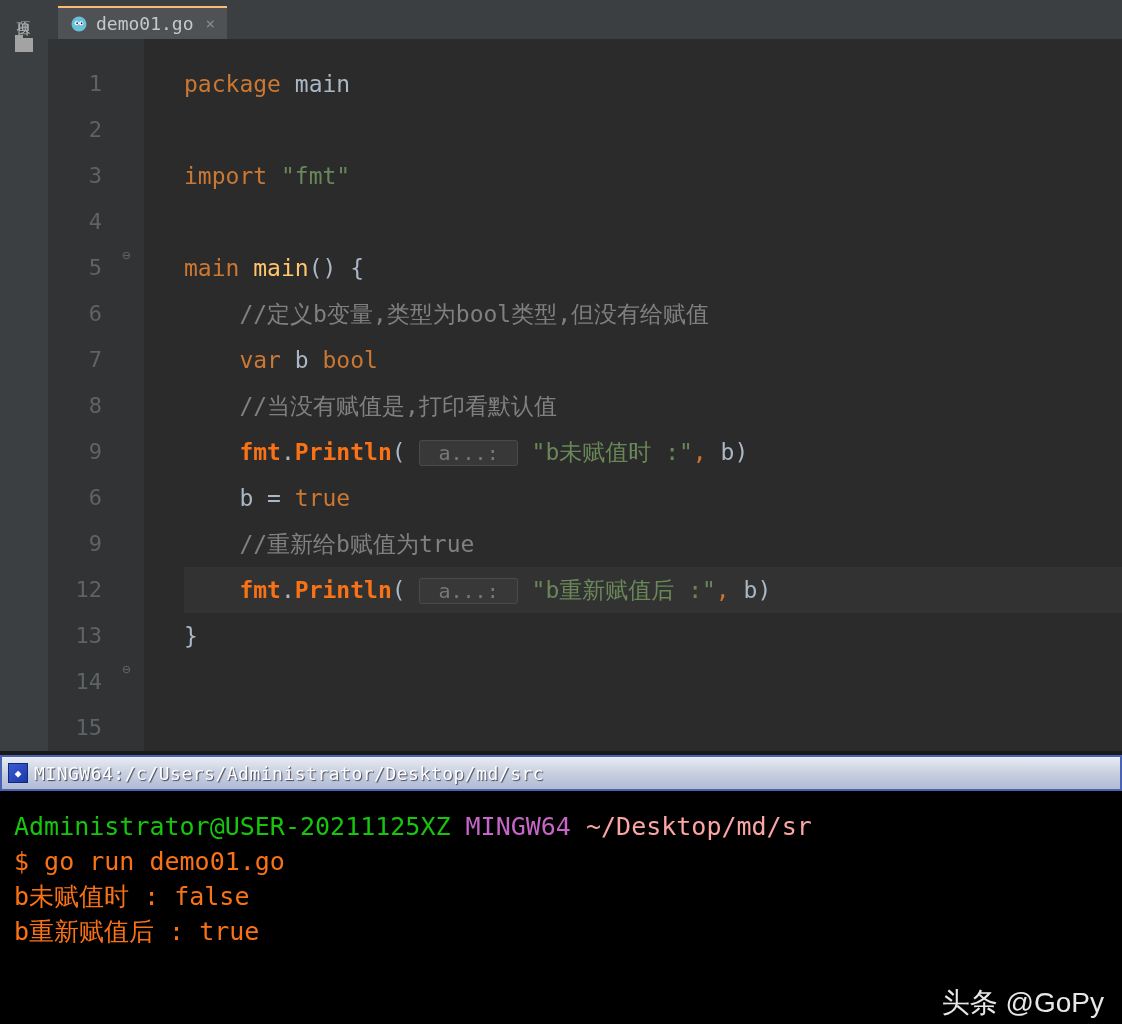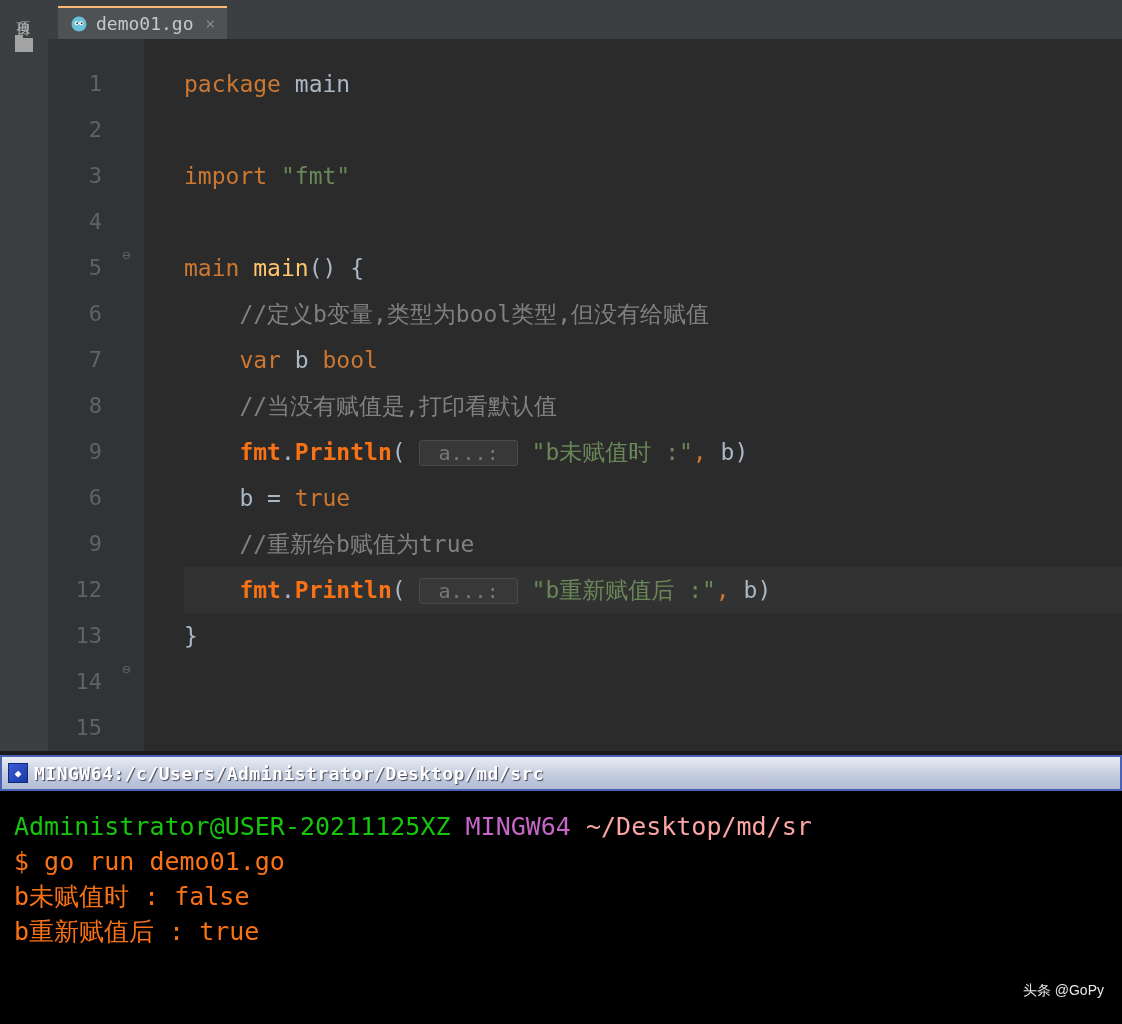--- a/index.html
+++ b/index.html
@@ -28,27 +28,27 @@
 .str { color:#6a8759; }
 .com { color:#808080; }
 .ident { color:#a9b7c6; }
 .func-name { color:#ffc66d; }
 .call { color:#f97316;font-weight:bold; }
 .hint { background:#383838; border:1px solid #4a4a4a; color:#787878; padding:0 6px; border-radius:3px; font-size:20px; }
 .terminal { height:276px; display:flex; flex-direction:column; border-top:4px solid #1a1a1a; }
 .term-title { height:36px; background:linear-gradient(#e8ecf4,#c8d0e0 50%,#b0bad4); border:2px solid #4a62b4; display:flex; align-items:center; padding:0 6px; gap:6px; }
 .term-icon { width:20px; height:20px; background:linear-gradient(135deg,#3b5bd6,#1a3aa8); border:1px solid #102878; display:flex; align-items:center; justify-content:center; }
 .term-icon-inner { color:#fff; font-size:11px; font-weight:bold; }
-.term-path { color:#fff; font-weight:bold; font-size:18px; text-shadow:1px 1px 1px #445; font-family:'Fixedsys',monospace; flex:1; letter-spacing:0.5px; }
+.term-path { color:#fff; font-weight:normal; font-size:18px; text-shadow:1px 1px 1px #445; font-family:'Fixedsys',monospace; flex:1; letter-spacing:0.5px; }
 .term-body { flex:1; background:#000; padding:18px 14px; font-size:25px; line-height:35px; font-family:Consolas,'Microsoft YaHei',monospace; color:#c0c0c0; position:relative; }
 .t-user { color:#16c60c;margin-top:34px; }
 .t-host { color:#c566c8; }
 .t-path { color:#fca5a5; }
 .t-white { color:#f97316; }
-.watermark { position:absolute; right:18px; bottom:16px; color:#e8e8e8; font-size:14px; font-family:'Microsoft YaHei',sans-serif; text-shadow:0 0 3px #000; }
+.watermark { position:absolute; right:18px; bottom:4px; color:#e8e8e8; font-size:28px; font-family:'Microsoft YaHei',sans-serif; text-shadow:0 0 3px #000; }
 </style>
 </head>
 <body>
 
 <div class="root">
   <div class="top">
     <div class="sidebar">
       <span class="sidebar-label">项目</span>
       <div class="folder-icon"></div>
     </div>

